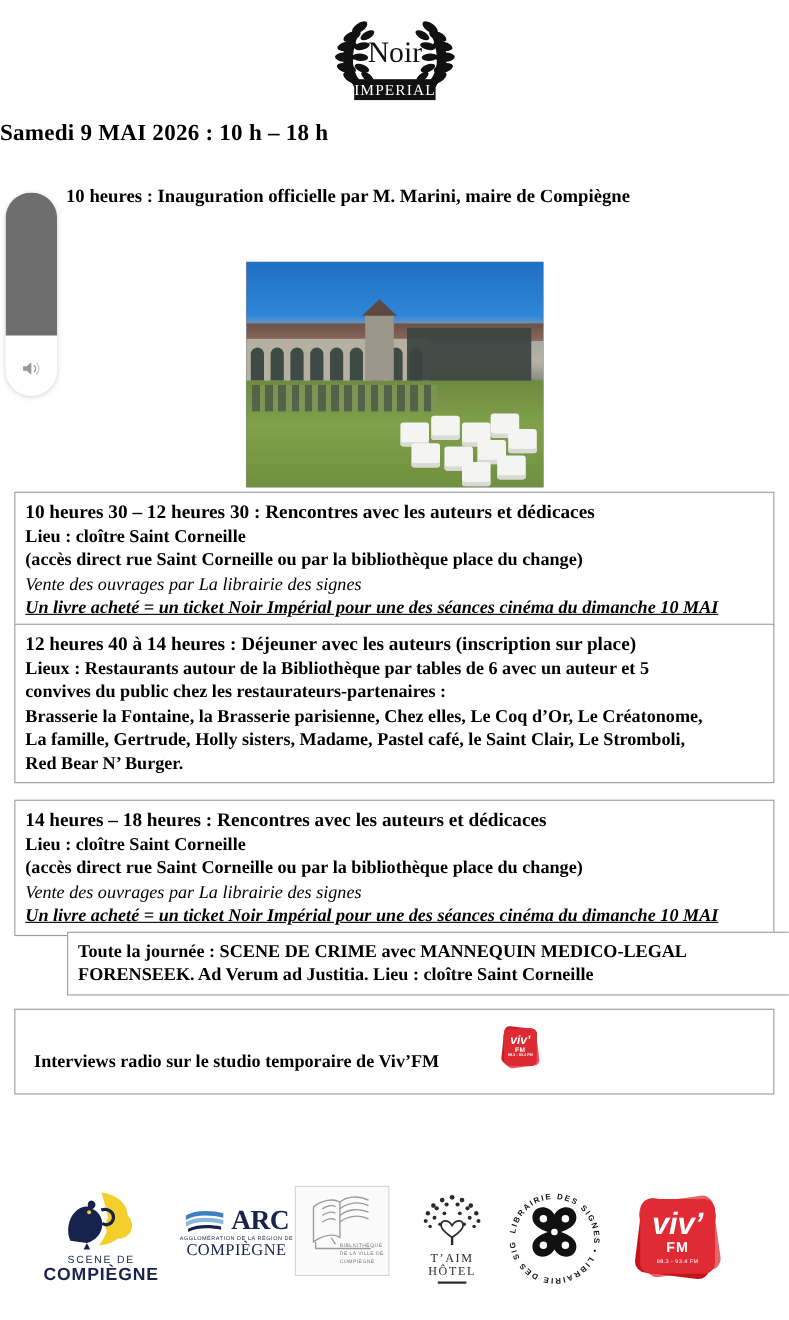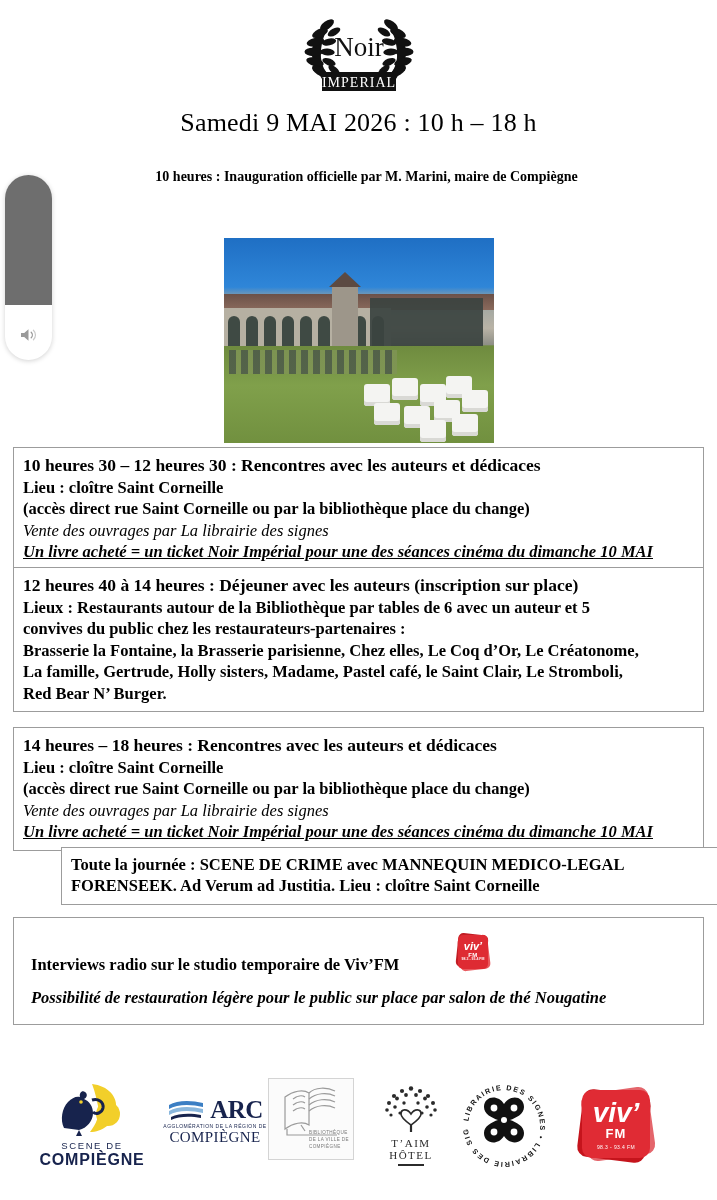--- a/index.html
+++ b/index.html
@@ -59,31 +59,29 @@
     width: 130px;
     height: 82px;
   }
   .brand-mark svg { display: block; }
 
   
   .title-main {
     position: absolute;
     left: 0; right: 0;
     top: 108px;
-    text-align: center;
-    font-size: 26px;
-    font-weight: normal;
+    font-size: 21px;
+    font-weight: bold;
     letter-spacing: 0.2px;
   }
   .title-sub {
     position: absolute;
     left: 60px; right: 44px;
     top: 168px;
-    text-align: center;
-    font-size: 14px;
+    font-size: 17px;
     font-weight: bold;
     line-height: 1.32;
   }
 
   
   .photo-wrap {
     position: absolute;
     left: 224px;
     top: 238px;
     width: 270px;
@@ -396,21 +394,20 @@
         <div class="sq s1"></div>
           <div class="sq s2"></div>
           <div class="sq s3"></div>
         <div class="lbl">
           <span>viv</span><span>’</span>
           <small>FM</small>
           <em>98.3 - 93.4 FM</em>
         </div>
       </div>
     </div>
-    <div class="row2">Possibilité de restauration légère pour le public sur place par salon de thé Nougatine</div>
   </div>
 
   <div class="footer">
 
     <div class="logo logo-ville">
       <div class="mark">
         <svg width="92" height="58" viewBox="0 0 92 58">
           <path d="M46 4 C62 6 72 16 70 30 C68 44 56 52 44 52 C50 44 54 36 52 26 C50 16 48 9 46 4 Z" fill="#f2cf2a"></path>
           <circle cx="62" cy="34" r="12" fill="#f2cf2a"></circle>
           <path d="M18 48 C14 40 16 28 22 22 C26 18 30 16 34 17 C33 13 36 10 39 12 C42 14 41 18 38 19 C43 21 47 26 47 33 C47 41 41 48 33 50 Z" fill="#17234d"></path>

